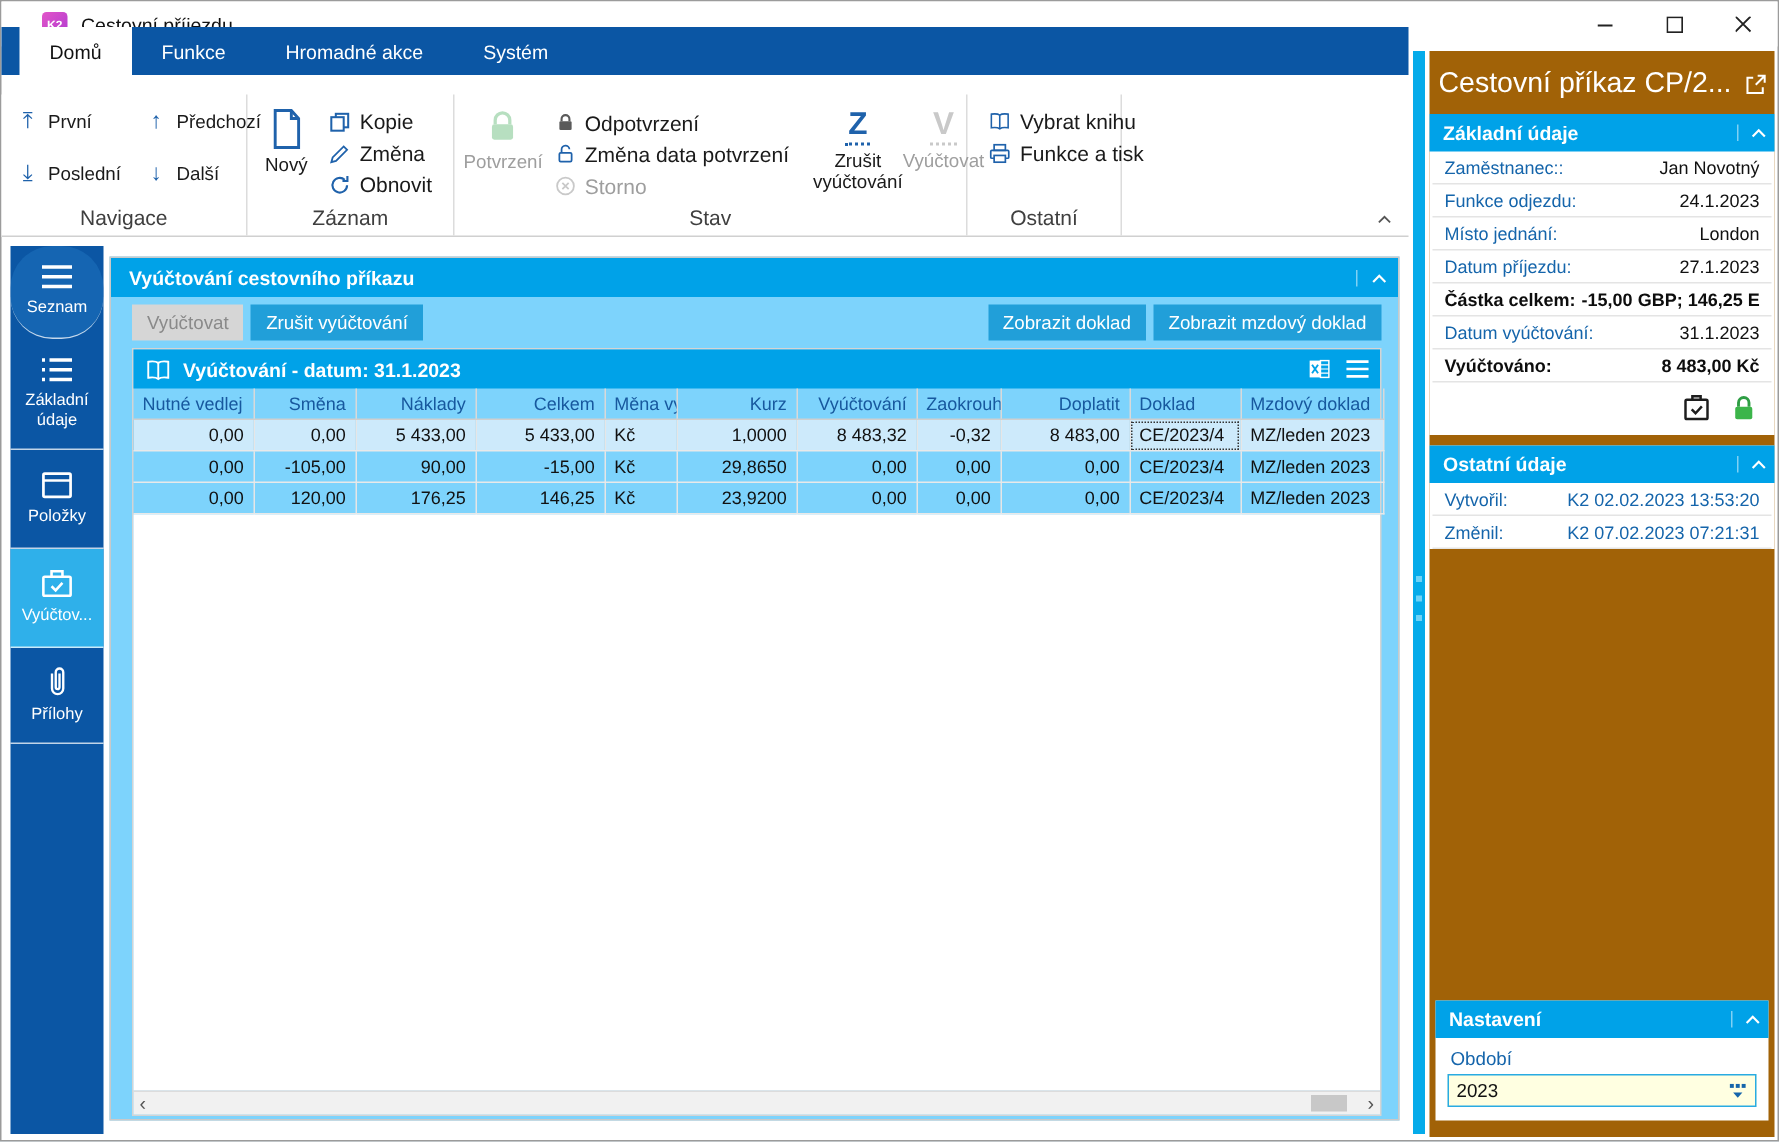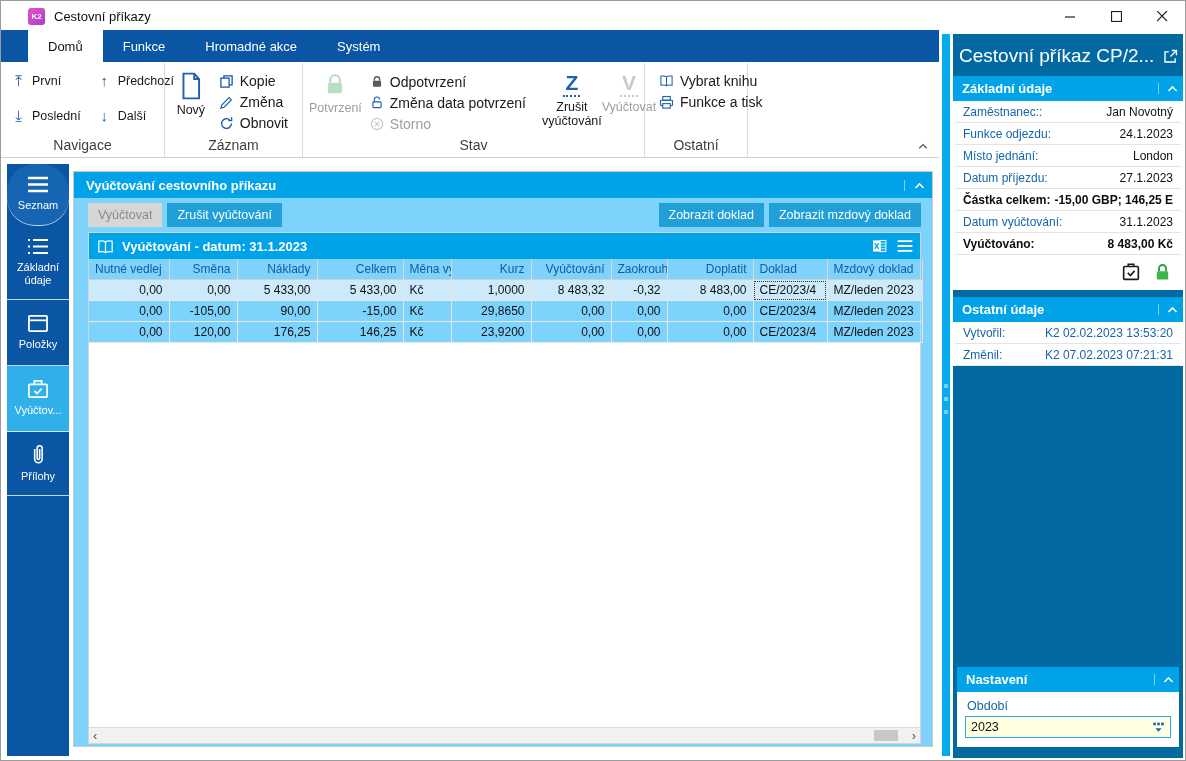--- a/index.html
+++ b/index.html
@@ -14,22 +14,22 @@
               display:flex; align-items:center; }
   .k2logo { width:17px; height:17px; margin-left:27px; border-radius:3px;
             background:linear-gradient(135deg,#e255c8,#b03ad2); color:#fff;
             font-size:8px; font-weight:bold; display:flex; align-items:center; justify-content:center; }
   .apptitle { margin-left:9px; font-size:13px; color:#111; }
   .wincontrols { margin-left:auto; display:flex; height:30px; }
   .wincontrols .wbtn { width:46px; height:30px; display:flex; align-items:center; justify-content:center; }
   .wincontrols svg { stroke:#222; stroke-width:1.2; fill:none; }
 
   
-  .tabbar { position:absolute; top:29px; left:0; width:938px; height:32px; background:#0b56a4;
-            display:flex; align-items:stretch; padding-left:27px; }
+  .tabbar { position:absolute; top:17px; left:0; width:938px; height:32px; background:#0b56a4;
+            display:flex; align-items:stretch; padding-left:12px; }
   .tab { padding:0 20px; display:flex; align-items:center; color:#fff; font-size:13px; }
   .tab.active { background:#fff; color:#111; }
 
   
   .ribbon { position:absolute; top:62px; left:0; width:938px; height:95px; background:#fff;
             border-bottom:1px solid #d0d0d0; display:flex; }
   .rgroup { border-right:1px solid #dcdcdc; display:flex; flex-direction:column; }
   .rcontent { flex:1; display:flex; align-items:flex-start; padding:4px 6px 0 6px; }
   .rlabel { height:21px; text-align:center; color:#3f3f3f; font-size:14px; line-height:19px; }
   .navgrid { display:grid; grid-template-columns:auto auto; column-gap:16px; row-gap:7px; padding:10px 12px 0 10px; }
@@ -92,21 +92,21 @@
              color:#555; font-size:13px; }
   .hthumb { position:absolute; right:22px; top:2px; width:24px; height:11px; background:#c8c8c8; }
 
   
   .splitter { position:absolute; top:33px; left:941px; width:8px; height:722px; background:#05abea; }
   .grip { position:absolute; top:350px; left:2px; display:flex; flex-direction:column; gap:9px; }
   .grip i { width:4px; height:4px; background:#6fd3f7; display:block; }
 
   
   .rightpanel { position:absolute; top:33px; left:952px; width:230px; height:724px;
-                background:#0369a1; padding:0 0; }
+                background:#a16207; padding:0 0; }
   .rp-title { color:#fff; font-size:19px; padding:11px 4px 9px 6px; display:flex; align-items:center;
               white-space:nowrap; overflow:hidden; }
   .rp-title .text { flex:1; overflow:hidden; white-space:nowrap; }
   .card { background:#fff; margin-bottom:7px; }
   .cardheader { height:25px; background:#00a2e8; color:#fff; font-weight:bold; font-size:13px;
                 display:flex; align-items:center; padding:0 4px 0 9px; }
   .cardheader .chev { margin-left:auto; border-left:1px solid rgba(255,255,255,.5); padding-left:7px;
                       display:flex; align-items:center; }
   .inforow { display:flex; align-items:center; padding:4px 8px 3px 8px; margin:0 2px;
              border-bottom:1px solid #e4e4e4; font-size:12px; white-space:nowrap; overflow:hidden; }
@@ -124,21 +124,21 @@
                  padding:0 5px; color:#111; outline:none; }
   .combo .dd { padding:0 4px; display:flex; align-items:center; }
 </style>
 </head>
 <body>
 
 <div class="window">
 
   <div class="titlebar">
     <div class="k2logo">K2</div>
-    <div class="apptitle">Cestovní příkazy</div>
+    <div class="apptitle">Cestovní příjezdu</div>
     <div class="wincontrols">
       <div class="wbtn">
         <svg width="11" height="11">
             <path d="M0 6h10"></path>
           </svg>
       </div>
       <div class="wbtn">
         <svg width="11" height="11">
             <rect x="0.5" y="0.5" width="10" height="10"></rect>
           </svg>

